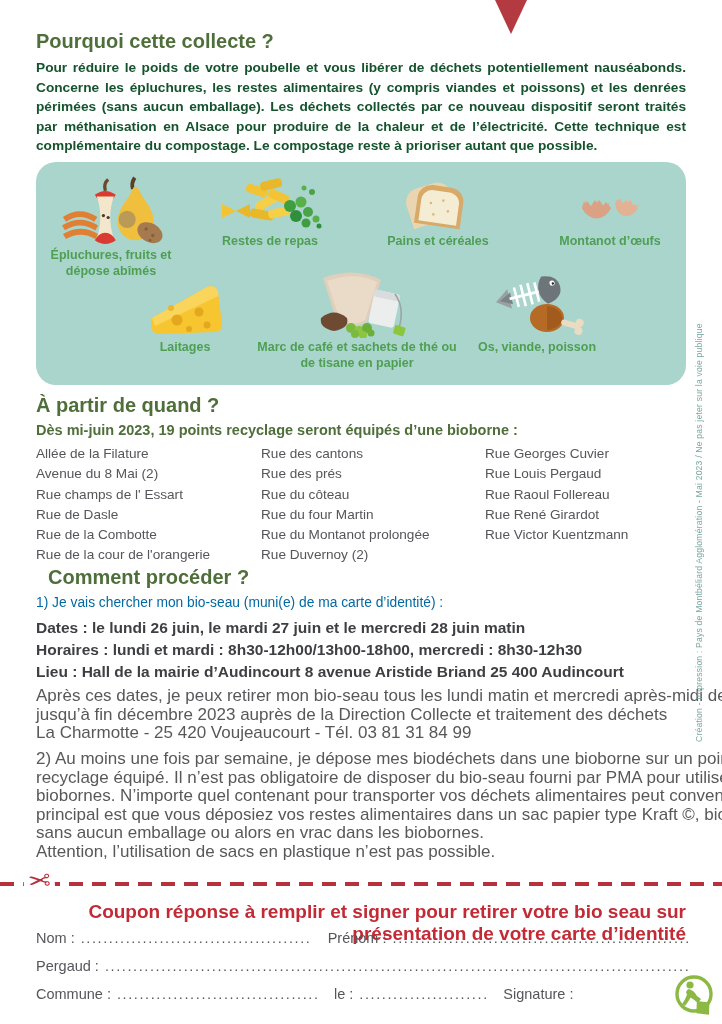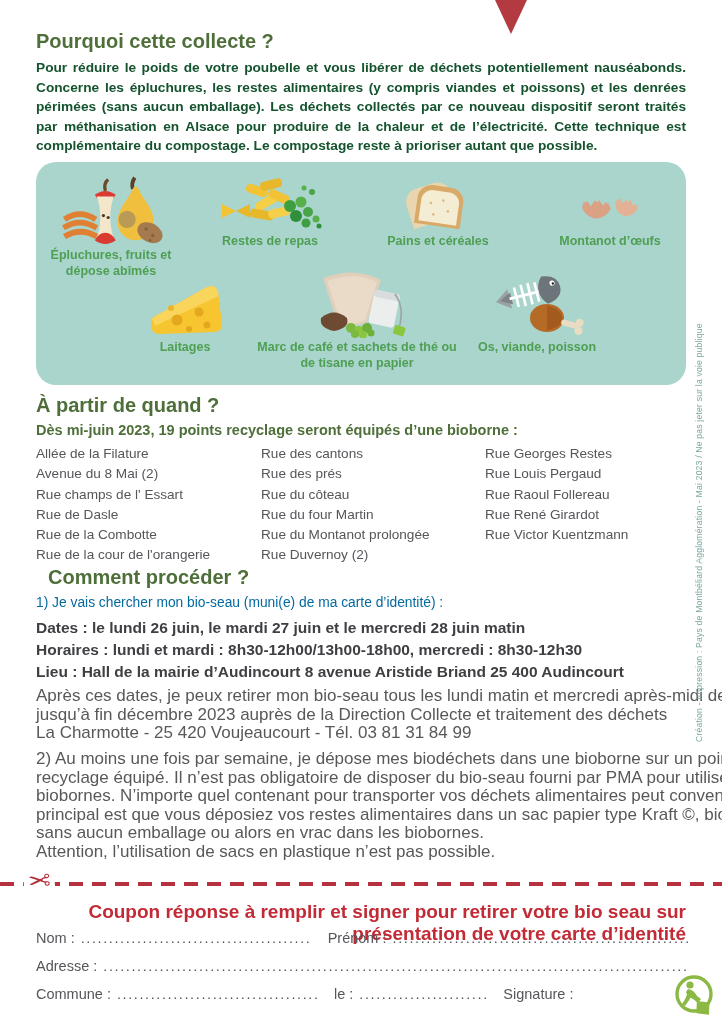--- a/index.html
+++ b/index.html
@@ -204,21 +204,21 @@
   </div>
   <div class="street-col col2">
     <div>Rue des cantons</div>
     <div>Rue des prés</div>
     <div>Rue du côteau</div>
     <div>Rue du four Martin</div>
     <div>Rue du Montanot prolongée</div>
     <div>Rue Duvernoy (2)</div>
   </div>
   <div class="street-col col3">
-    <div>Rue Georges Restes</div>
+    <div>Rue Georges Cuvier</div>
     <div>Rue Louis Pergaud</div>
     <div>Rue Raoul Follereau</div>
     <div>Rue René Girardot</div>
     <div>Rue Victor Kuentzmann</div>
   </div>
 
   <div class="h-green" style="top:566px;margin-left:12px;">Comment procéder ?</div>
   <div class="step" style="top:595px;">1) Je vais chercher mon bio-seau (muni(e) de ma carte d’identité) :</div>
   <div class="bold-block pre" style="top:617px;">Dates : le lundi 26 juin, le mardi 27 juin et le mercredi 28 juin matin
 Horaires : lundi et mardi : 8h30-12h00/13h00-18h00, mercredi : 8h30-12h30
@@ -238,21 +238,21 @@
 
   <div class="coupon-title">Coupon réponse à remplir et signer pour retirer votre bio seau sur présentation de votre carte d’identité</div>
 
   <div class="form-row" style="top:930px;">
     <span>Nom :</span>
     <span class="dots w235">........................................................................................................................................................................</span>
     <span>Prénom :</span>
     <span class="dots wfill">........................................................................................................................................................................</span>
   </div>
   <div class="form-row" style="top:958px;">
-    <span>Adresse :</span>
+    <span>Pergaud :</span>
     <span class="dots wfill">........................................................................................................................................................................</span>
   </div>
   <div class="form-row" style="top:986px;">
     <span>Commune :</span>
     <span class="dots w205">........................................................................................................................................................................</span>
     <span>le :</span>
     <span class="dots w130">........................................................................................................................................................................</span>
     <span>Signature :</span>
   </div>
 

